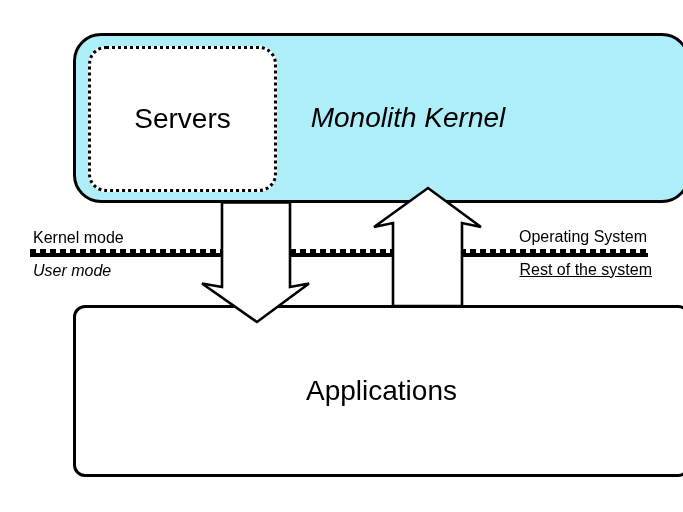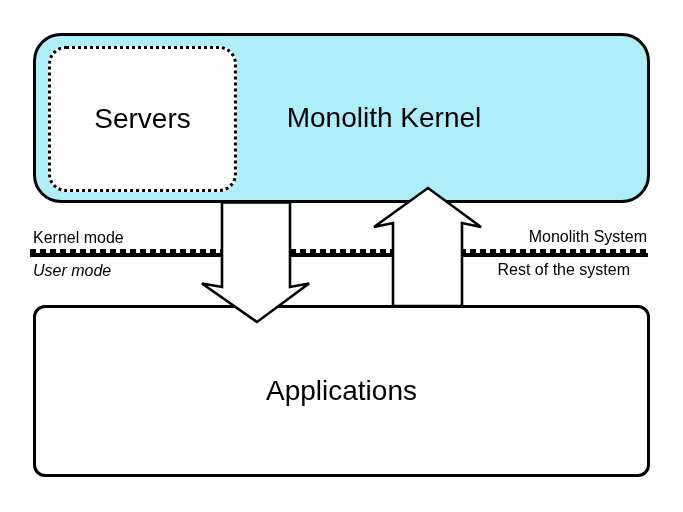--- a/index.html
+++ b/index.html
@@ -11,60 +11,62 @@
     color:#000;
     overflow:hidden;
   }
   .box {
     position:absolute;
     box-sizing:border-box;
     border:3px solid #000;
     display:flex;
     align-items:center;
     justify-content:center;
+    margin-left:40px;
   }
   .kernel-box {
     left:33px; top:33px; width:617px; height:170px;
     border-radius:28px;
     background:#ADEEF9;
   }
   .servers-box {
     left:48px; top:46px; width:189px; height:146px;
     border:3px dotted #000;
     border-radius:18px;
     background:#ffffff;
   }
   .apps-box {
     left:33px; top:305px; width:617px; height:172px;
     border-radius:12px;
     background:#ffffff;
   }
   .box-label { font-size:28px; line-height:1; white-space:nowrap; }
   .kernel-label-wrap {
-    position:absolute; left:224px; top:33px; width:320px; height:170px;
+    position:absolute; left:248px; top:33px; width:320px; height:170px;
     display:flex; align-items:center; justify-content:center;
     pointer-events:none;
+    font-style:italic;
   }
   .divider {
     position:absolute; left:30px; top:249px; width:618px; height:8px;
     background-image:
       repeating-linear-gradient(90deg, #000 0px, #000 6px, rgba(0,0,0,0) 6px, rgba(0,0,0,0) 10px),
       linear-gradient(#000, #000);
     background-size:100% 4px, 100% 4px;
     background-position:0 0, 0 4px;
     background-repeat:repeat-x, no-repeat;
   }
   .mode-label {
     position:absolute;
     font-size:16px; line-height:20px; white-space:nowrap;
   }
   .kernel-mode { left:33px; top:228px; }
   .user-mode   { left:33px; top:261px;font-style:italic; }
   .os-label    { right:36px; top:227px; }
-  .rest-label  { right:53px; top:260px; }
+  .rest-label  { right:31px; top:260px;text-decoration:underline; }
   .arrow-layer {
     position:absolute; left:0; top:0; width:683px; height:512px;
     pointer-events:none;
   }
   .arrow-layer polygon {
     fill:#ffffff; stroke:#000; stroke-width:2.6px; stroke-linejoin:miter;
   }
 </style>
 </head>
 <body>
@@ -78,21 +80,21 @@
   </div>
 
   <div class="kernel-label-wrap">
     <span class="box-label">Monolith Kernel</span>
   </div>
 
   <div class="divider"></div>
 
   <span class="mode-label kernel-mode">Kernel mode</span>
   <span class="mode-label user-mode">User mode</span>
-  <span class="mode-label os-label">Monolith System</span>
+  <span class="mode-label os-label">Operating System</span>
   <span class="mode-label rest-label">Rest of the system</span>
 
   <div class="box apps-box">
     <span class="box-label">Applications</span>
   </div>
 
   <svg class="arrow-layer" viewBox="0 0 683 512" xmlns="http://www.w3.org/2000/svg">
     <polygon points="222,202.5 222,287 202,283.5 257,322 309,283.5 290,287 290,202.5"></polygon>
     <polygon points="393,306 393,223 374,227 428,188 481,227 462,223 462,306"></polygon>
   </svg>

